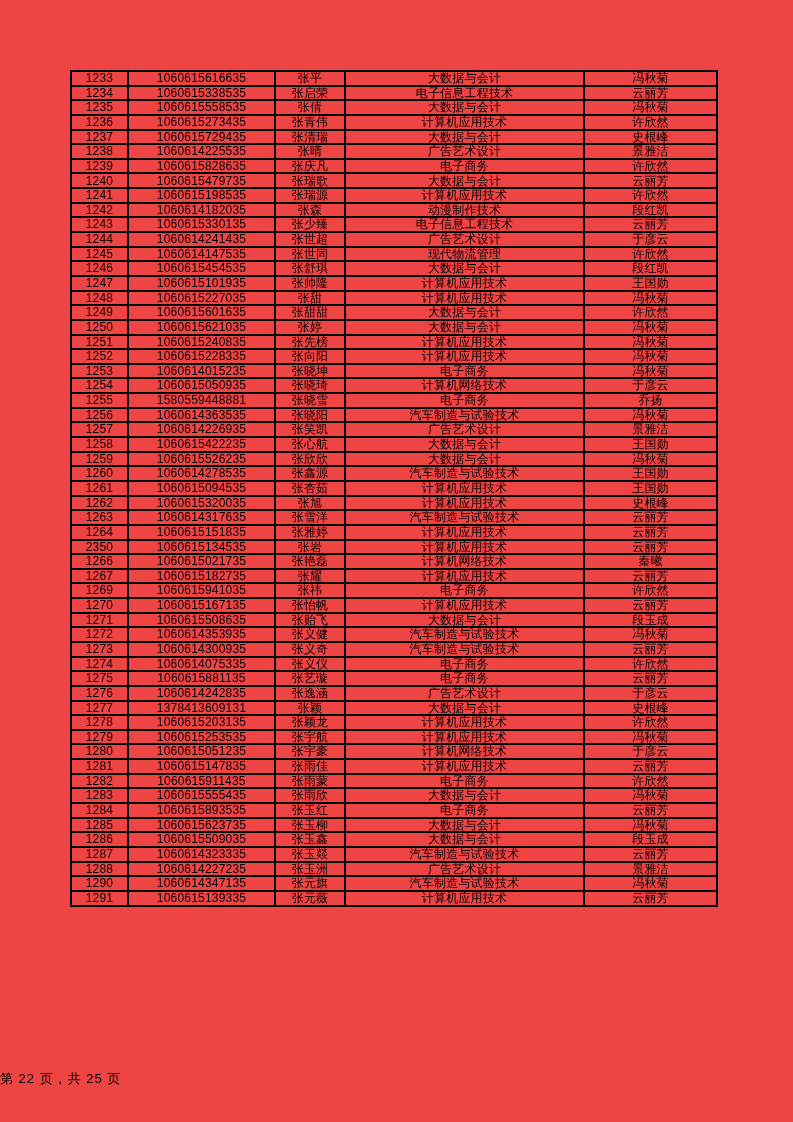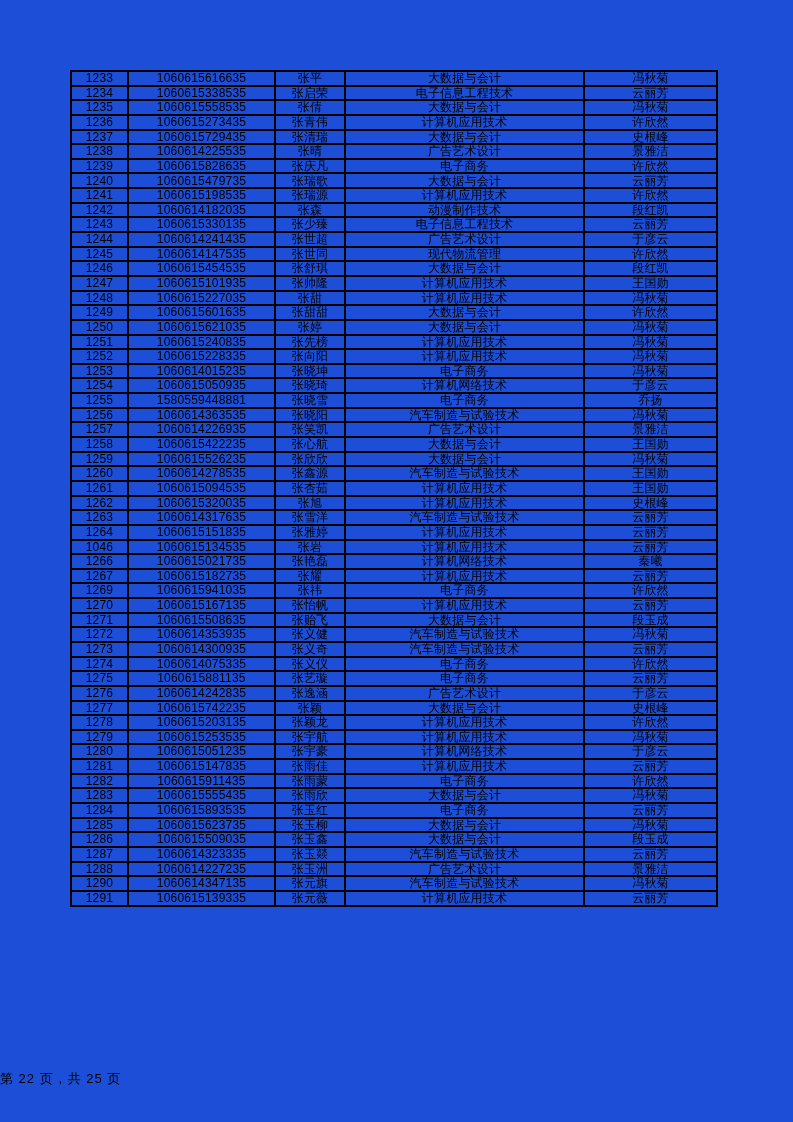--- a/index.html
+++ b/index.html
@@ -7,21 +7,21 @@
     width: 793px;
     height: 1122px;
     background: #ffffff;
     font-family: "Liberation Sans", "DejaVu Sans", sans-serif;
     color: #000;
   }
   .page {
     position: relative;
     width: 793px;
     height: 1122px;
-    background: #1d4ed8;
+    background: #ef4444;
     overflow: hidden;
   }
   table.roster {
     position: absolute;
     left: 70px;
     top: 70px;
     width: 646px;
     border-collapse: collapse;
     table-layout: fixed;
   }
@@ -281,21 +281,21 @@
       <td class="c-teacher">云丽芳</td>
     </tr>
         <tr>
       <td class="c-serial">1264</td>
       <td class="c-id">1060615151835</td>
       <td class="c-name">张雅婷</td>
       <td class="c-major">计算机应用技术</td>
       <td class="c-teacher">云丽芳</td>
     </tr>
         <tr>
-      <td class="c-serial">1046</td>
+      <td class="c-serial">2350</td>
       <td class="c-id">1060615134535</td>
       <td class="c-name">张岩</td>
       <td class="c-major">计算机应用技术</td>
       <td class="c-teacher">云丽芳</td>
     </tr>
         <tr>
       <td class="c-serial">1266</td>
       <td class="c-id">1060615021735</td>
       <td class="c-name">张艳磊</td>
       <td class="c-major">计算机网络技术</td>
@@ -359,21 +359,21 @@
     </tr>
         <tr>
       <td class="c-serial">1276</td>
       <td class="c-id">1060614242835</td>
       <td class="c-name">张逸涵</td>
       <td class="c-major">广告艺术设计</td>
       <td class="c-teacher">于彦云</td>
     </tr>
         <tr>
       <td class="c-serial">1277</td>
-      <td class="c-id">1060615742235</td>
+      <td class="c-id">1378413609131</td>
       <td class="c-name">张颖</td>
       <td class="c-major">大数据与会计</td>
       <td class="c-teacher">史根峰</td>
     </tr>
         <tr>
       <td class="c-serial">1278</td>
       <td class="c-id">1060615203135</td>
       <td class="c-name">张颖龙</td>
       <td class="c-major">计算机应用技术</td>
       <td class="c-teacher">许欣然</td>

